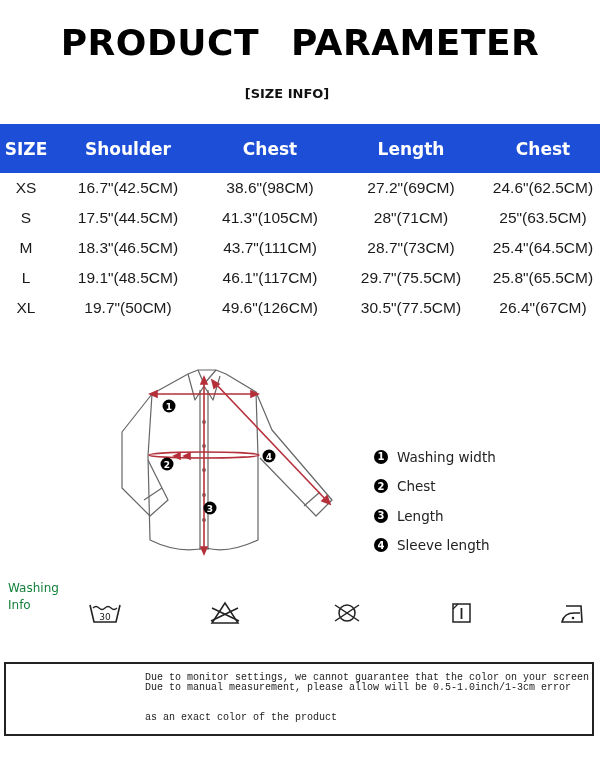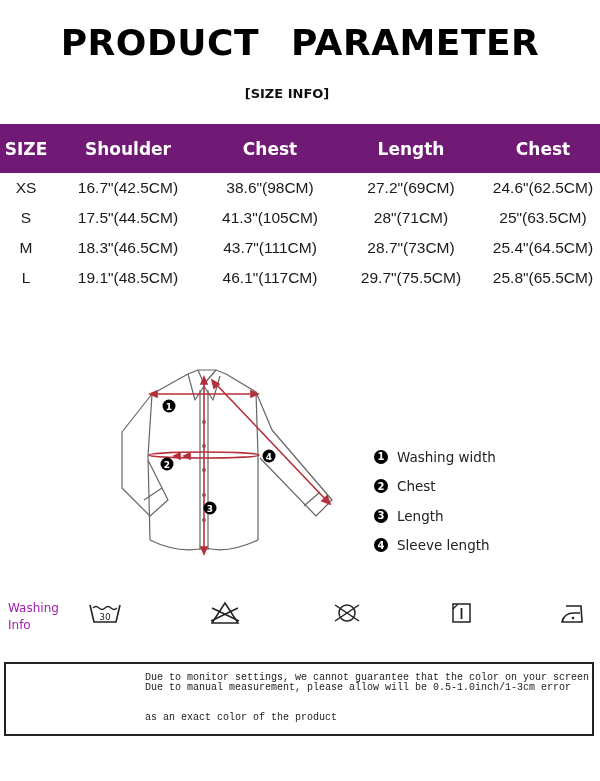--- a/index.html
+++ b/index.html
@@ -14,21 +14,21 @@
     }
     .title span { margin: 0 16px; }
     .subtitle {
       position: absolute; left: 0; top: 86px; width: 574px; text-align: center;
       font-family: "DejaVu Sans", sans-serif; font-weight: bold; font-size: 13px; color: #111;
     }
     .size-table {
       position: absolute; left: 0; top: 124px; width: 600px;
       border-collapse: collapse; table-layout: fixed;
     }
-    .size-table thead tr { background: #701a75; margin-top: 44px; }
+    .size-table thead tr { background: #1d4ed8; margin-top: 44px; }
     .size-table th {
       color: #fff; height: 49px; font-family: "DejaVu Sans", sans-serif;
       font-size: 17px; font-weight: bold; text-align: center; padding: 0;
     }
     .size-table td {
       height: 30px; text-align: center; font-size: 15.5px; color: #1a1a1a; padding: 0;
     }
     .size-table tbody tr:first-child td { }
     .col-size { width: 52px; }
     .col-shoulder { width: 152px; }
@@ -42,22 +42,22 @@
       font-size: 13.5px; color: #222;
     }
     .legend-item { display: flex; align-items: center; height: 29.5px; }
     .legend-num {
       width: 14px; height: 14px; border-radius: 50%; background: #000; color: #fff;
       font-size: 10px; font-weight: bold; display: flex; align-items: center; justify-content: center;
       margin-right: 9px; flex: none;
     }
 
     .washing-label {
-      position: absolute; left: 8px; top: 600px; font-family: "DejaVu Sans", sans-serif;
-      font-size: 12px; line-height: 17px; color: #a21caf;
+      position: absolute; left: 8px; top: 580px; font-family: "DejaVu Sans", sans-serif;
+      font-size: 12px; line-height: 17px; color: #15803d;
     }
     .wash-icon { position: absolute; top: 600px; width: 34px; height: 26px; }
 
     .notice {
       position: absolute; left: 4px; top: 662px; width: 590px; height: 74px;
       border: 2px solid #222; box-sizing: border-box;
     }
     .notice-line {
       position: absolute; left: 145px; font-family: Liberation Mono, monospace;
       font-size: 10px; color: #222; white-space: nowrap;
@@ -109,20 +109,27 @@
       <td>43.7"(111CM)</td>
       <td>28.7"(73CM)</td>
       <td>25.4"(64.5CM)</td>
     </tr>
     <tr>
       <td>L</td>
       <td>19.1"(48.5CM)</td>
       <td>46.1"(117CM)</td>
       <td>29.7"(75.5CM)</td>
       <td>25.8"(65.5CM)</td>
+    </tr>
+    <tr>
+      <td>XL</td>
+      <td>19.7"(50CM)</td>
+      <td>49.6"(126CM)</td>
+      <td>30.5"(77.5CM)</td>
+      <td>26.4"(67CM)</td>
     </tr>
   </tbody>
 </table>
 
 <svg class="diagram" viewBox="0 0 250 200" xmlns="http://www.w3.org/2000/svg">
   <g fill="none" stroke="#666" stroke-width="1.2" stroke-linejoin="round">
 
     <path d="M52 34 L88 14 L98 10 L116 10 L126 14 L156 32 L158 96 L158 180 Q128 194 106 188 Q78 194 50 180 L48 96 L52 34 Z"></path>
 
     <path d="M88 14 L95 40 L104 26 L113 40 L120 16"></path>

